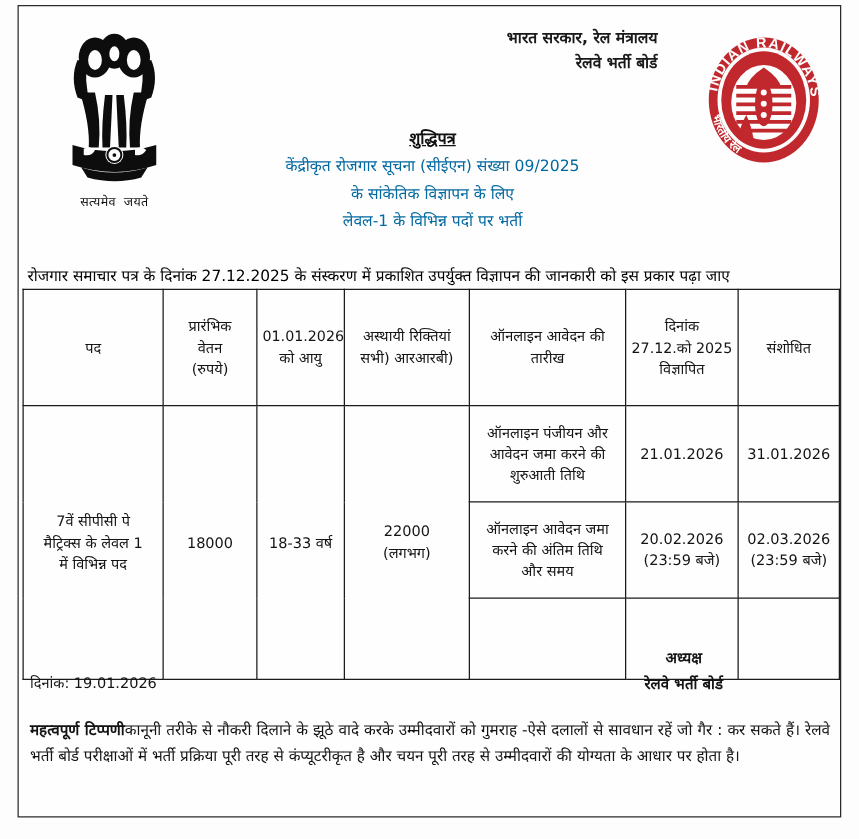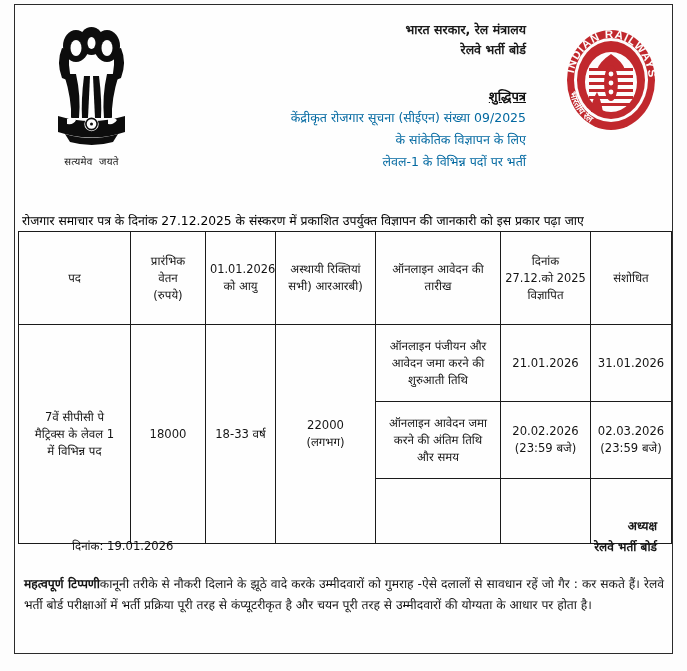--- a/index.html
+++ b/index.html
@@ -71,23 +71,23 @@
     width: 360px;
     text-align: right;
     font-size: 12.5px;
     font-weight: bold;
     color: #1a1a1a;
     line-height: 20px;
   }
   .shuddhi {
     position: absolute;
     left: 150px;
-    top: 81px;
+    top: 96px;
     width: 360px;
-    text-align: right;
+    text-align: center;
   }
   .shuddhi-title {
     font-size: 13px;
     font-weight: bold;
     color: #111;
     text-decoration: underline;
     line-height: 20px;
   }
   .shuddhi-line {
     font-size: 12.5px;
@@ -142,33 +142,32 @@
   .body-pad { height: 70px; }
   .nowrap { white-space: nowrap; }
   .hdr-sub { font-size: 11.4px; }
 
   
   .sign {
     position: absolute;
     right: 30px;
     top: 516px;
     width: 220px;
-    text-align: right;
+    text-align: center;
     font-size: 12px;
     font-weight: bold;
     color: #151515;
     line-height: 21px;
   }
   .date-line {
     position: absolute;
     left: 24px;
     top: 538px;
     font-size: 11.6px;
     color: #151515;
-    margin-left: 48px;
   }
   .note {
     position: absolute;
     left: 24px;
     top: 574px;
     width: 640px;
     font-size: 12.2px;
     color: #131313;
     line-height: 21px;
     text-align: justify;

